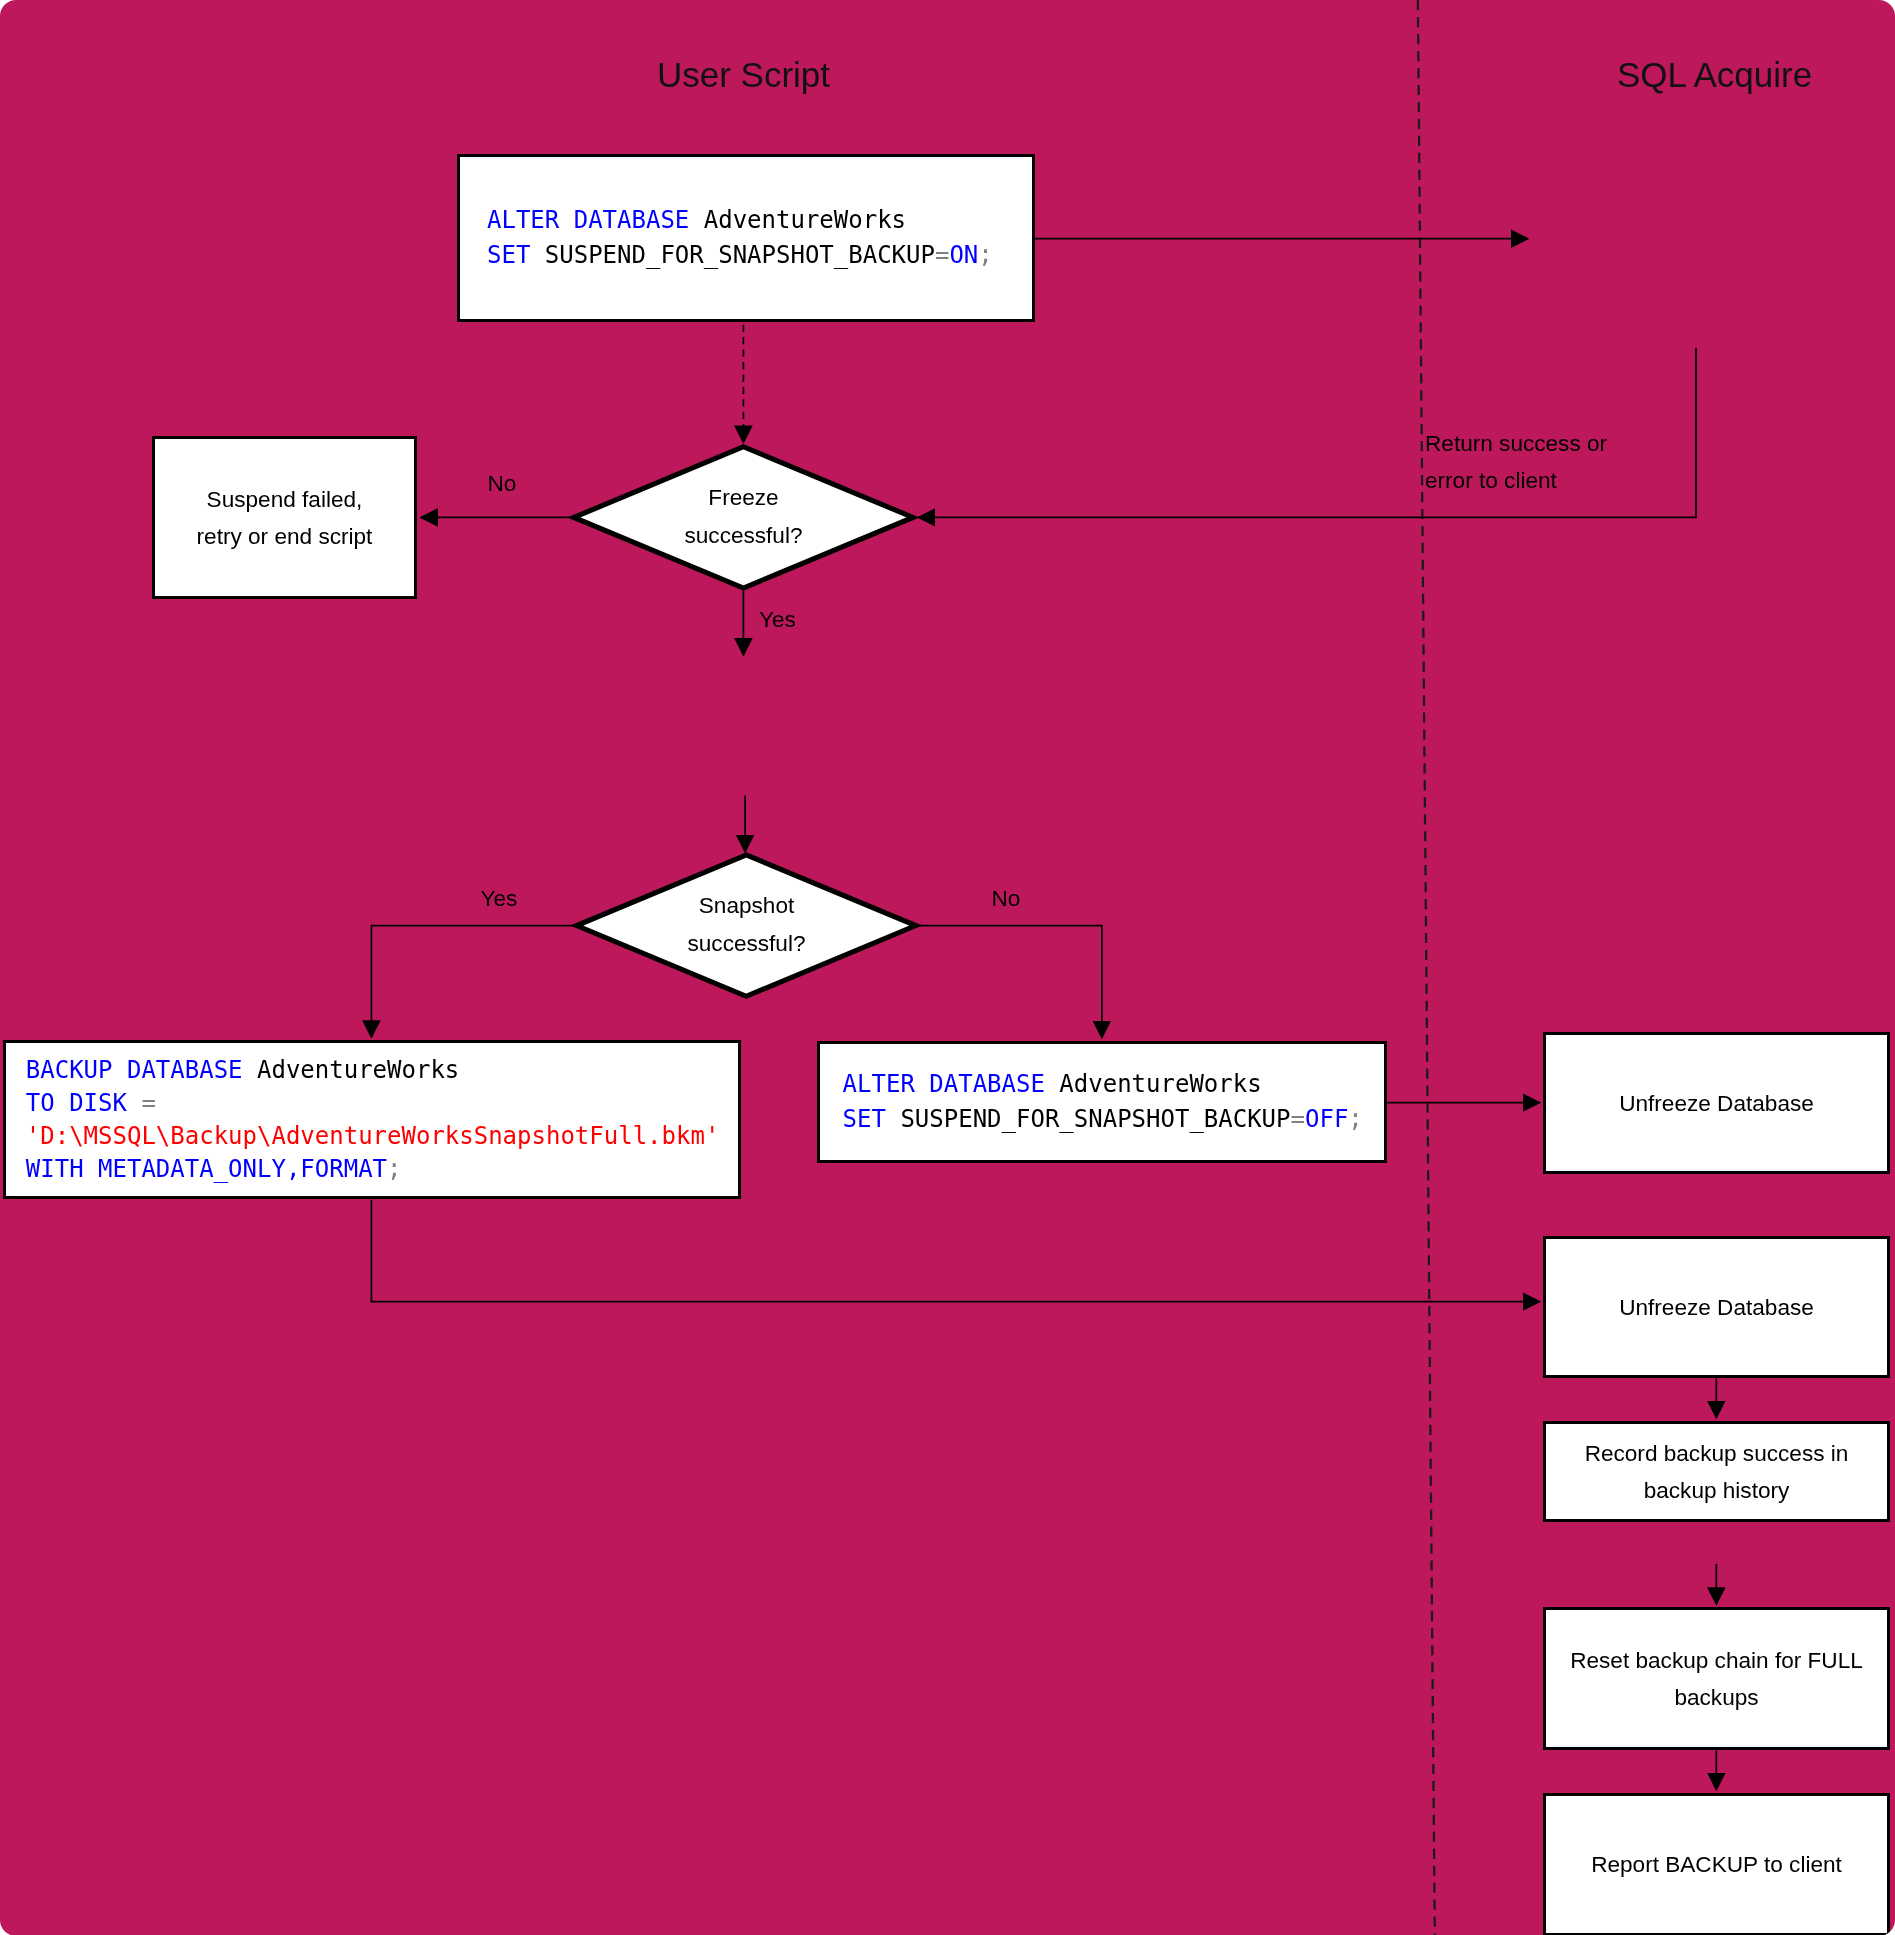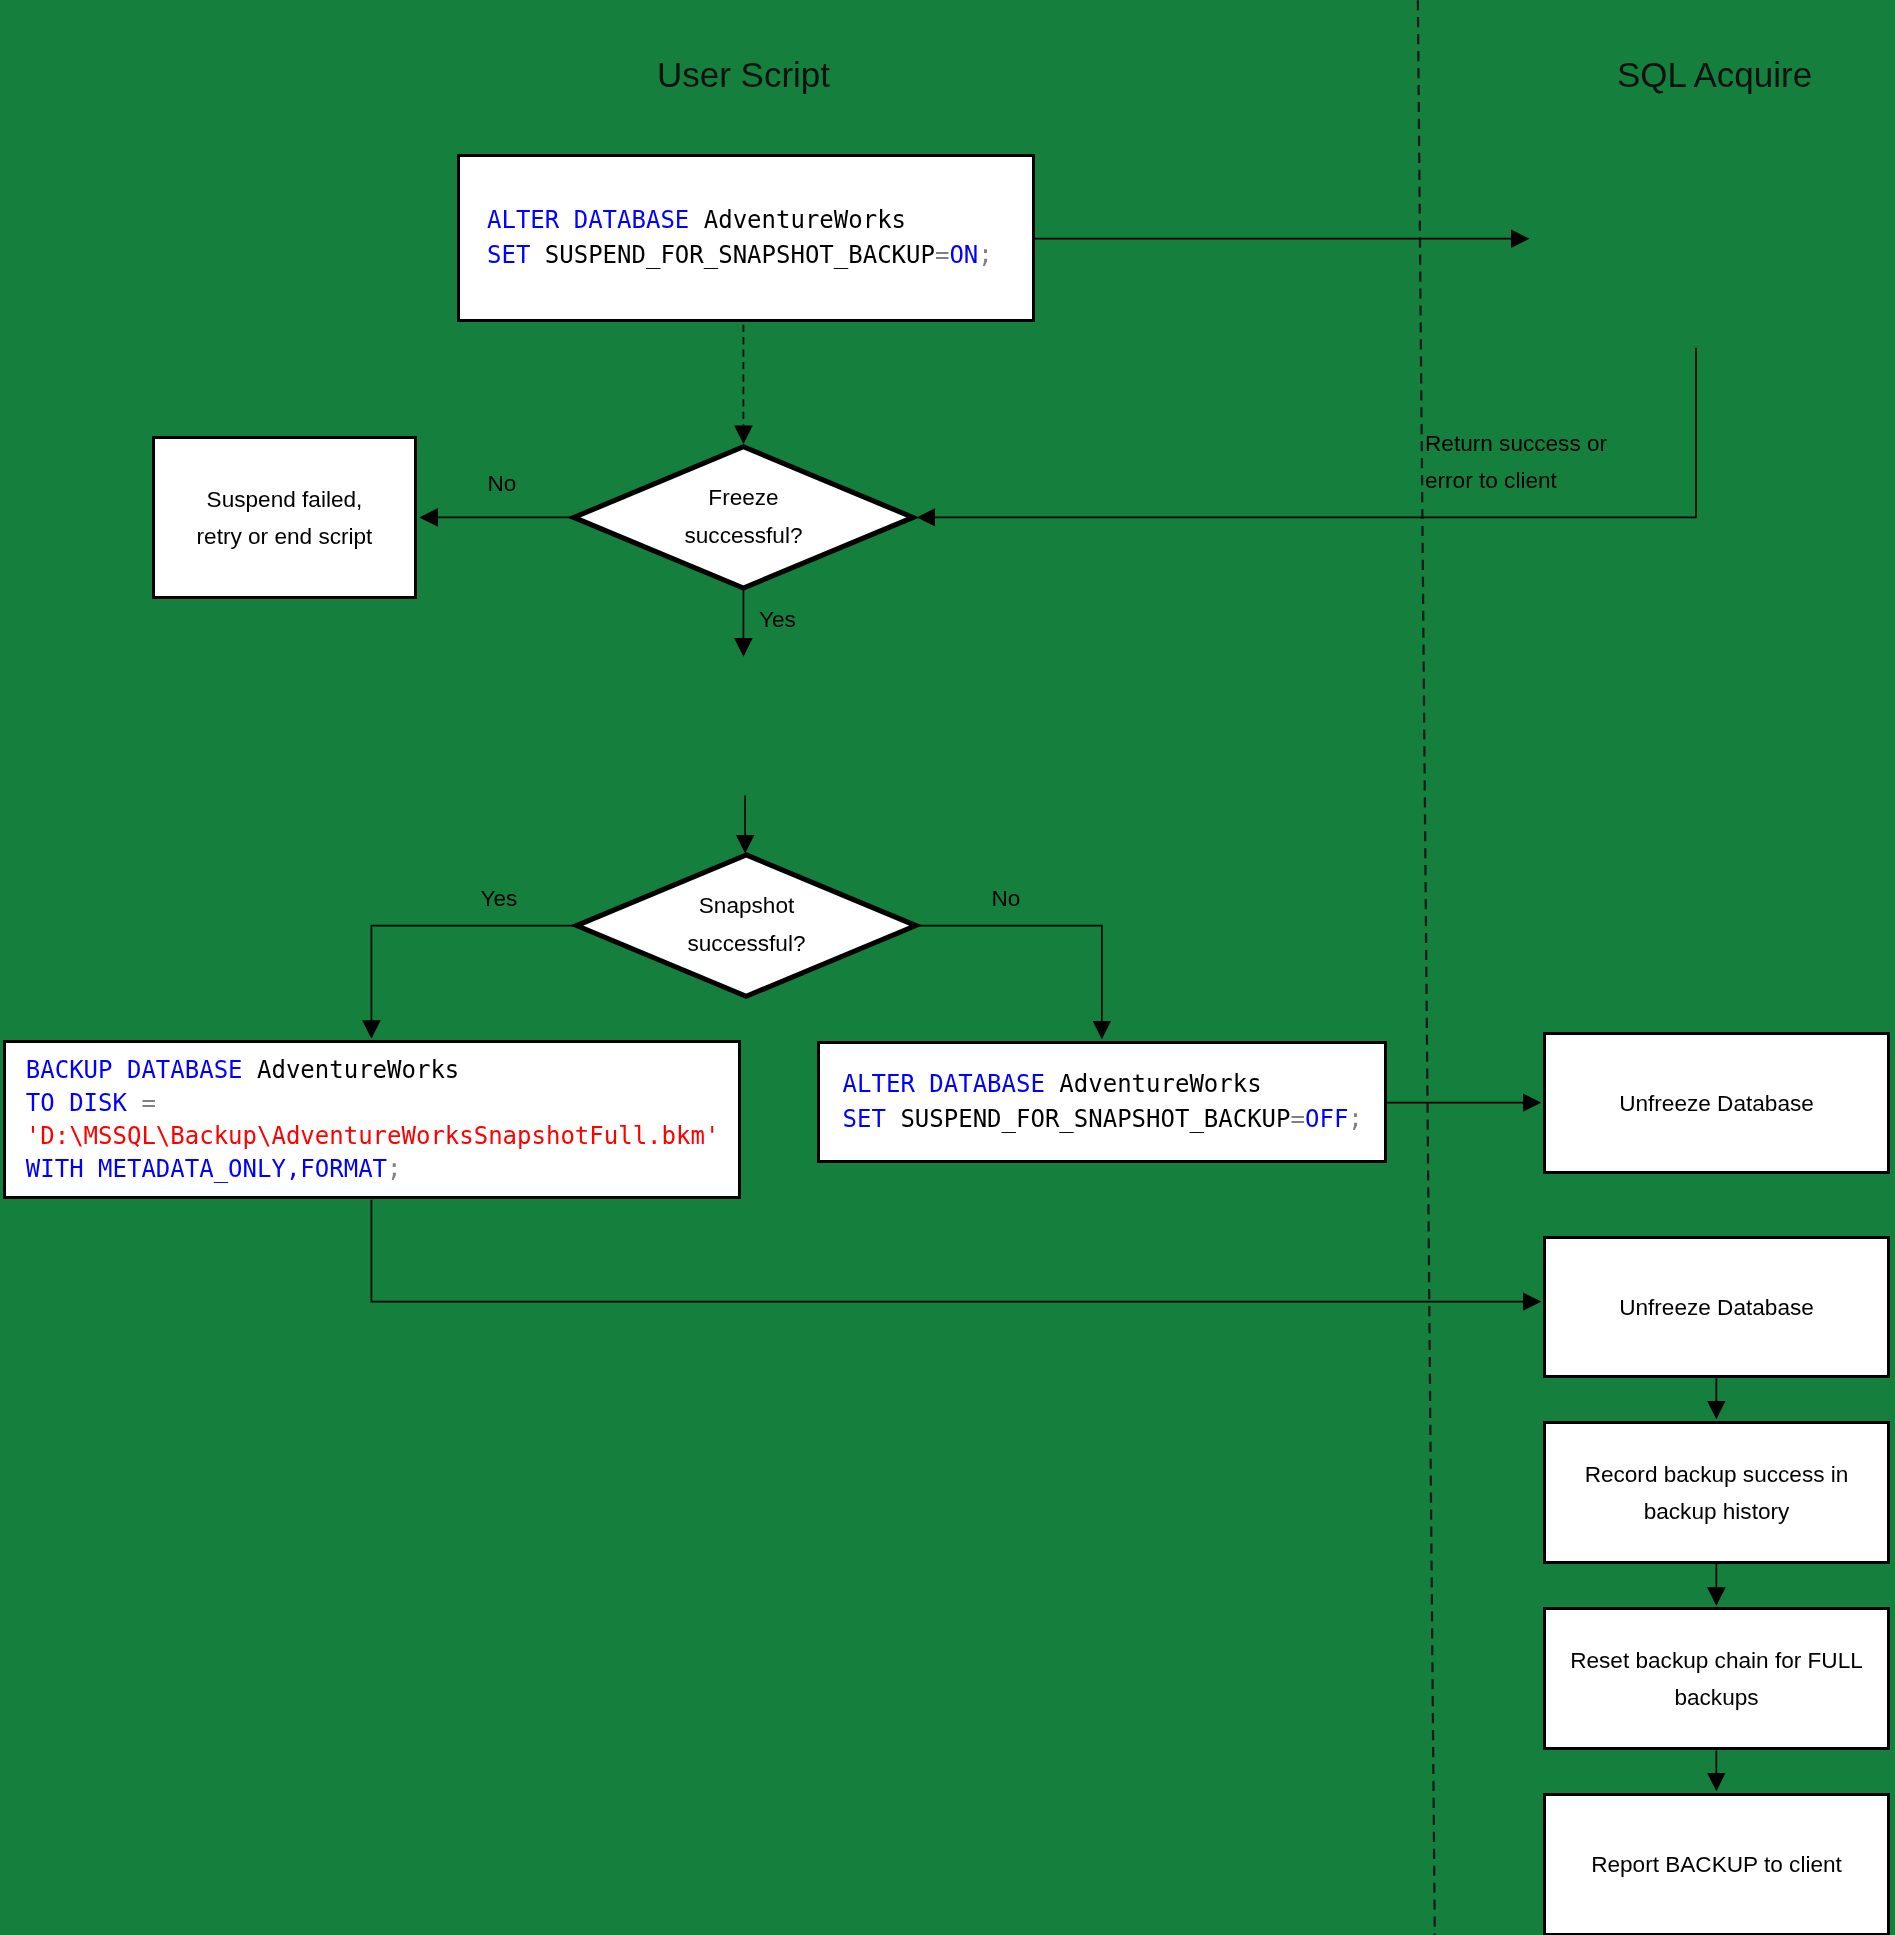--- a/index.html
+++ b/index.html
@@ -1,22 +1,23 @@
 <!DOCTYPE html>
 <html style="font-size:9px"><head>
 <meta charset="utf-8">
 <style>
   html,body{margin:0;padding:0;}
   #canvas{
     position:relative;
     width:1895px;height:1936px;
-    background:#15803d;
+    background:#be185d;
     overflow:hidden;
     font-family:"Liberation Sans", sans-serif;
     color:#000;
+    border-radius:16px;
   }
   #wires{position:absolute;left:0;top:0;width:1895px;height:1936px;}
   .col-title{
     position:absolute;
     width:339px;
     text-align:center;
     font-size:35px;
     line-height:40px;
     color:#111;
   }
@@ -112,21 +113,21 @@
 
 
   <div class="node code" style="left:2.8px;top:1040px;width:738px;height:159px;padding-left:20px;line-height:33px;"><div><span class="tok-k">BACKUP DATABASE </span><span class="tok-p">AdventureWorks</span></div><div><span class="tok-k">TO DISK </span><span class="tok-o">=</span></div><div><span class="tok-s">'D:\MSSQL\Backup\AdventureWorksSnapshotFull.bkm'</span></div><div><span class="tok-k">WITH METADATA_ONLY,FORMAT</span><span class="tok-o">;</span></div></div>
 
   <div class="node code" style="left:817px;top:1041px;width:570px;height:122px;padding-left:22.6px;"><div><span class="tok-k">ALTER DATABASE </span><span class="tok-p">AdventureWorks</span></div><div><span class="tok-k">SET </span><span class="tok-p">SUSPEND_FOR_SNAPSHOT_BACKUP</span><span class="tok-o">=</span><span class="tok-k">OFF</span><span class="tok-o">;</span></div></div>
 
   <div class="node" style="left:1543px;top:1032px;width:347px;height:142px;">Unfreeze Database</div>
 
   <div class="node" style="left:1543px;top:1236px;width:347px;height:142px;">Unfreeze Database</div>
 
-  <div class="node" style="left:1543px;top:1421px;width:347px;height:143px;">
+  <div class="node" style="left:1543px;top:1421px;width:347px;height:101px;">
       <div>Record backup success in</div>
       <div>backup history</div>
     </div>
 
   <div class="node" style="left:1543px;top:1607px;width:347px;height:143px;">
       <div>Reset backup chain for FULL</div>
       <div>backups</div>
     </div>
 
   <div class="node" style="left:1543px;top:1793px;width:347px;height:143px;">Report BACKUP to client</div>

